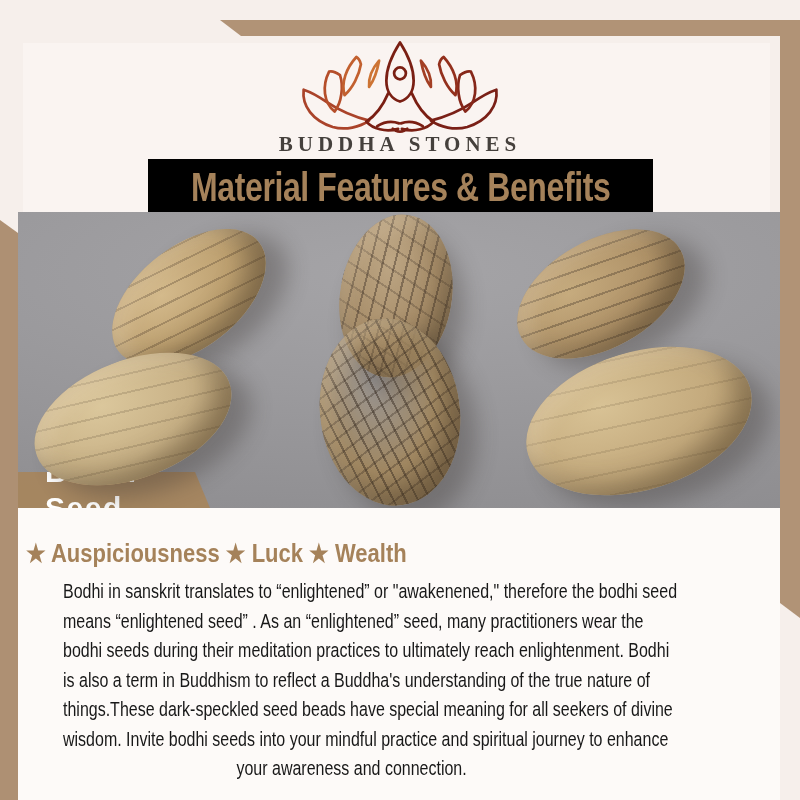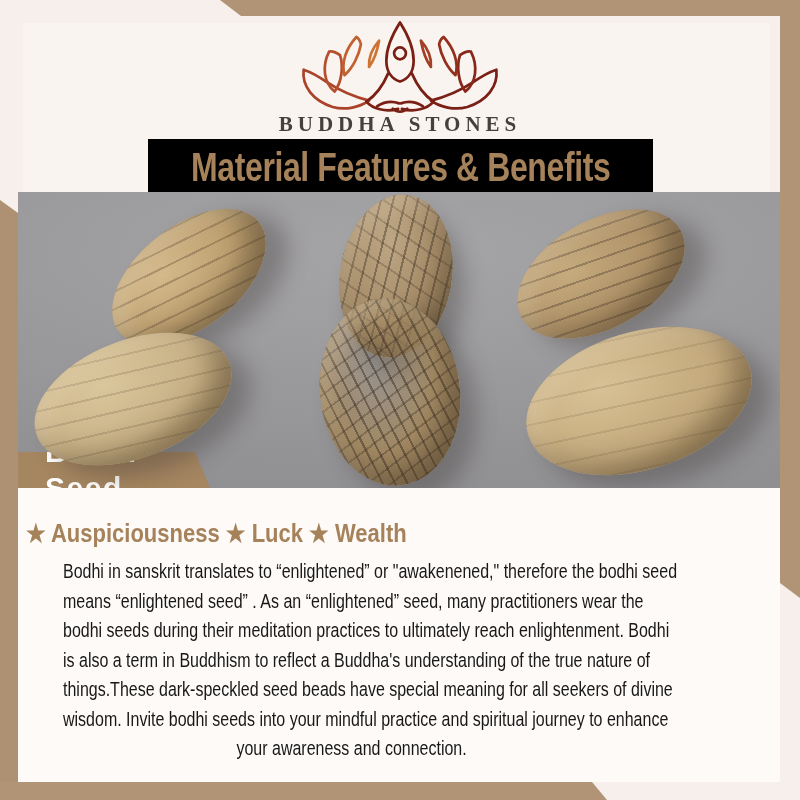--- a/index.html
+++ b/index.html
@@ -1,18 +1,18 @@
 <!DOCTYPE html>
 <html><head>
 <meta charset="utf-8">
 <style>
   html,body{margin:0;padding:0;}
   body{width:800px;height:800px;position:relative;overflow:hidden;
        background:#f6efeb;font-family:"Liberation Sans",sans-serif;}
-  .abs{position:absolute;}
+  .abs{position:absolute;margin-top:20px;}
 
   
   .accent{background:#b19376;}
   .band-top{left:220px;top:0;width:580px;height:16px;
     clip-path:polygon(0 0,580px 0,580px 16px,21px 16px);}
   .strip-right{left:780px;top:0;width:20px;height:598px;
     clip-path:polygon(0 0,20px 0,20px 598px,0 583px);}
   .strip-left{left:0;top:200px;width:18px;height:600px;background:#ae9073;
     clip-path:polygon(0 0,18px 13px,18px 600px,0 600px);}
   .band-bottom{left:0;top:782px;width:607px;height:18px;

